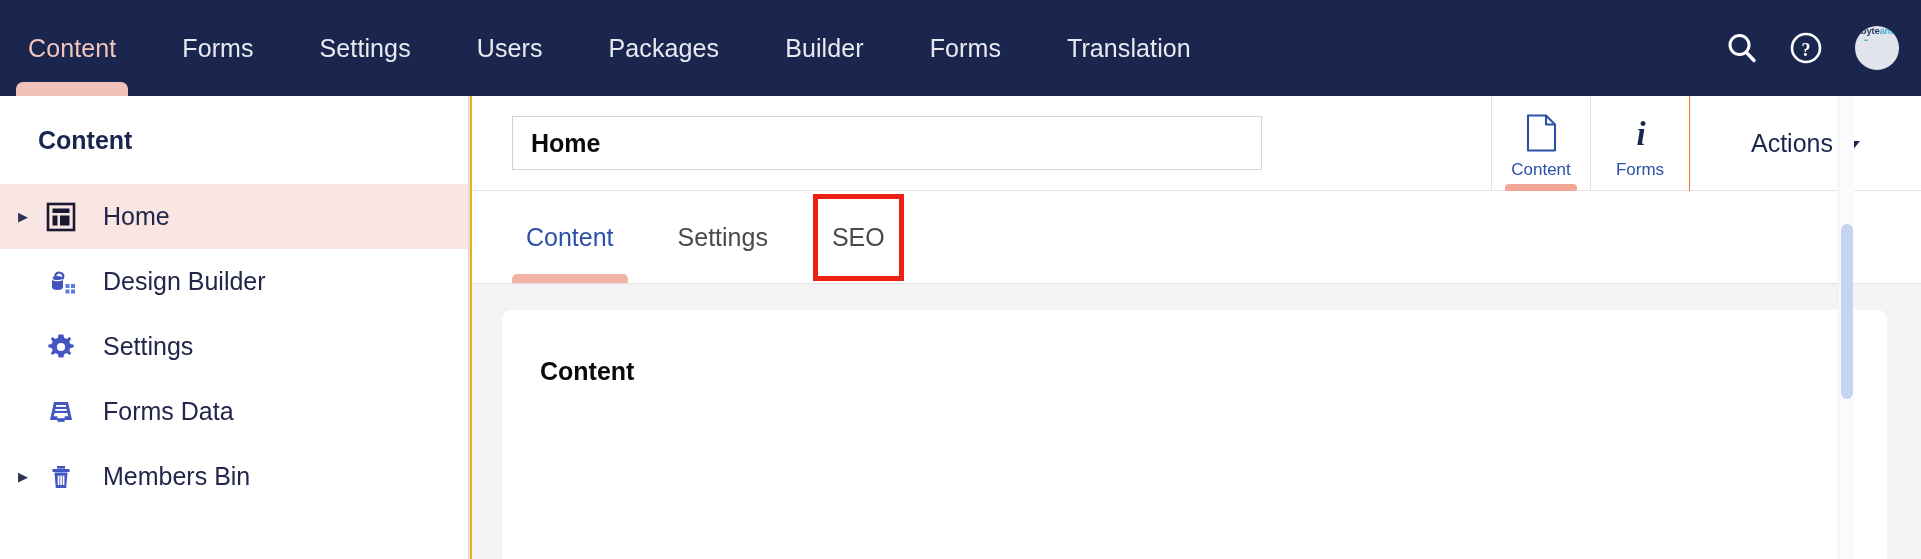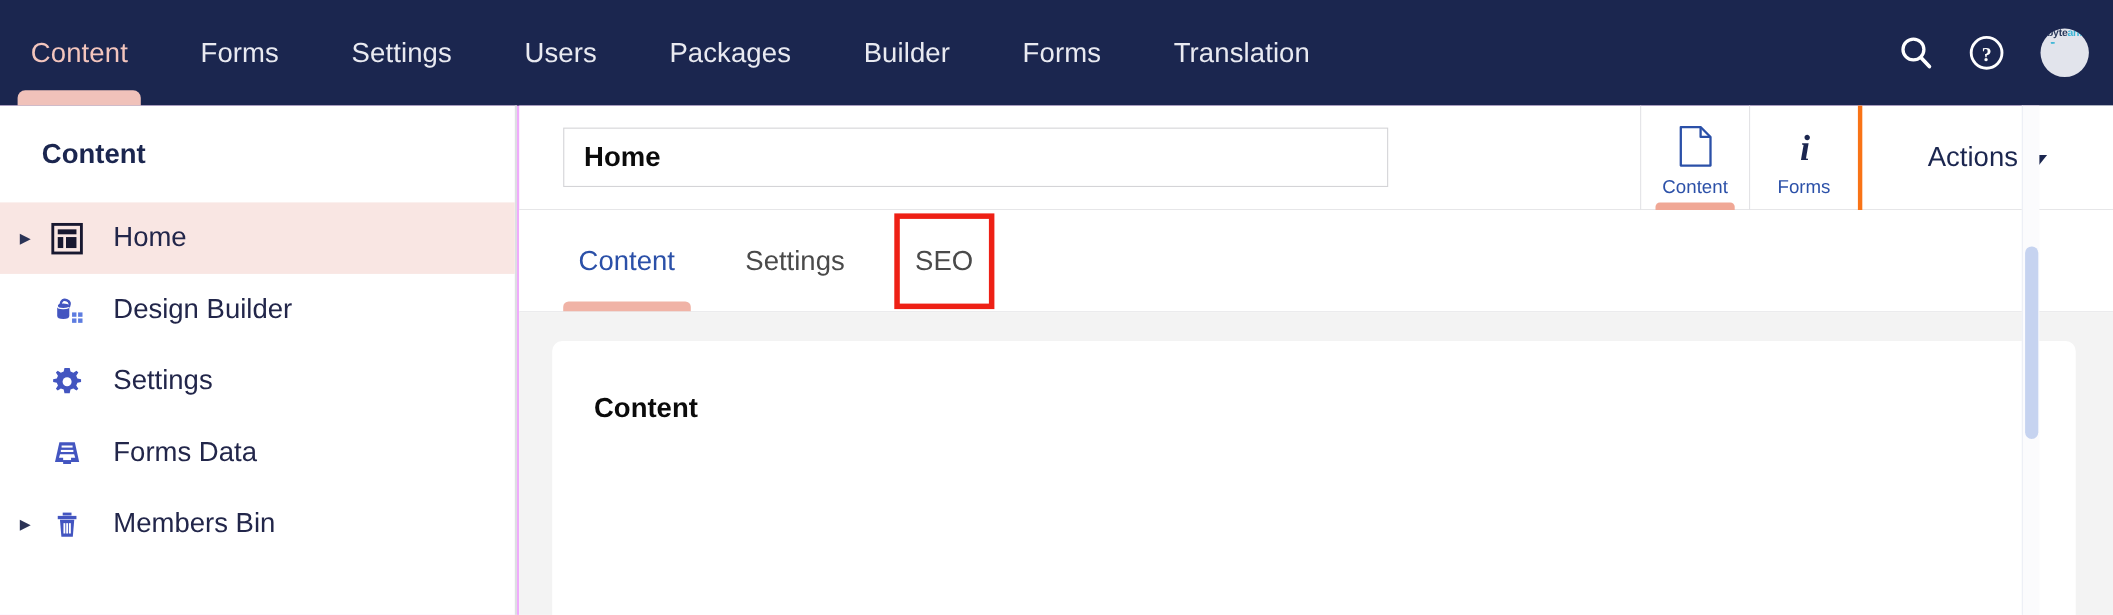--- a/index.html
+++ b/index.html
@@ -8,21 +8,21 @@
     height: 559px;
     overflow: hidden;
     background: #fff;
     font-family: "Liberation Sans", sans-serif;
   }
 
   #app {
     position: relative;
     width: 1854px;
     height: 559px;
-    background: #f0abfc;
+    background: #eab308;
   }
 
   
   .topnav {
     position: absolute;
     top: 0; left: 0;
     width: 1921px;
     height: 96px;
     background: #1b264f;
     display: flex;
@@ -206,21 +206,21 @@
     position: absolute;
     left: 13px; right: 13px;
     bottom: 0;
     height: 7px;
     background: #f0a795;
     border-radius: 4px 4px 0 0;
   }
   .apps-icon { height: 40px; display: flex; align-items: center; }
   .actions-btn {
     width: 232px;
-    border-left: 4px solid #f97316;
+    border-left: 1px solid #f97316;
     display: flex;
     align-items: center;
     justify-content: center;
     font-size: 25px;
     color: #1b264f;
     cursor: pointer;
     gap: 11px;
   }
   .caret-down {
     width: 0; height: 0;

